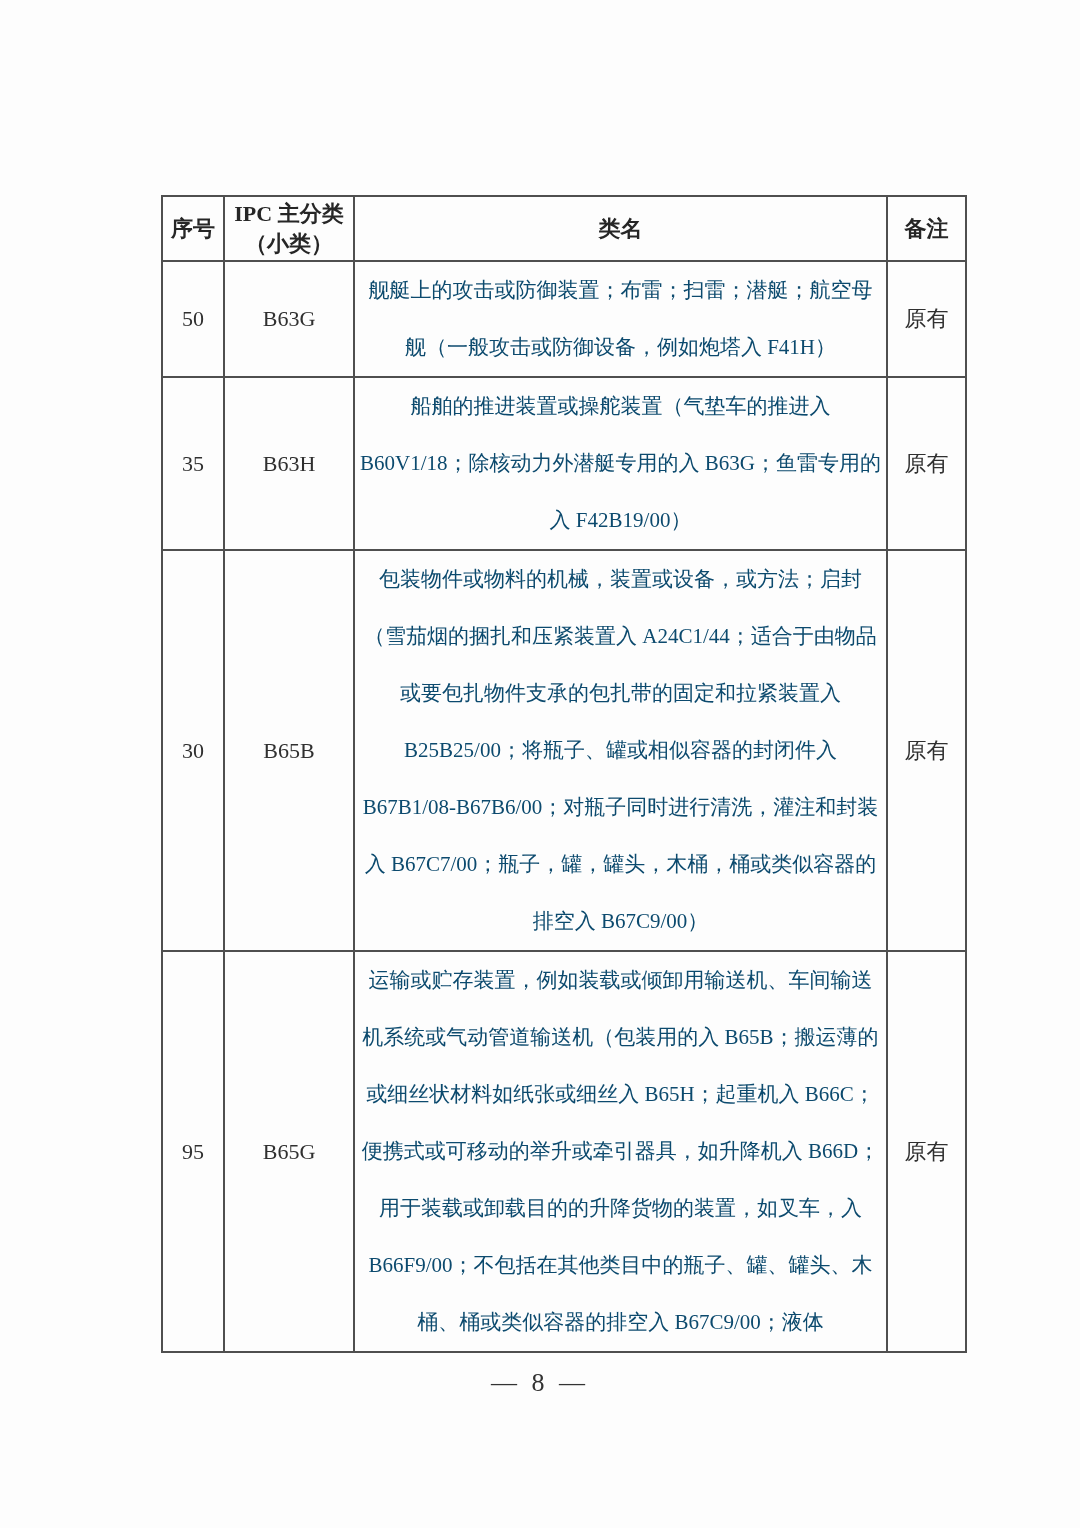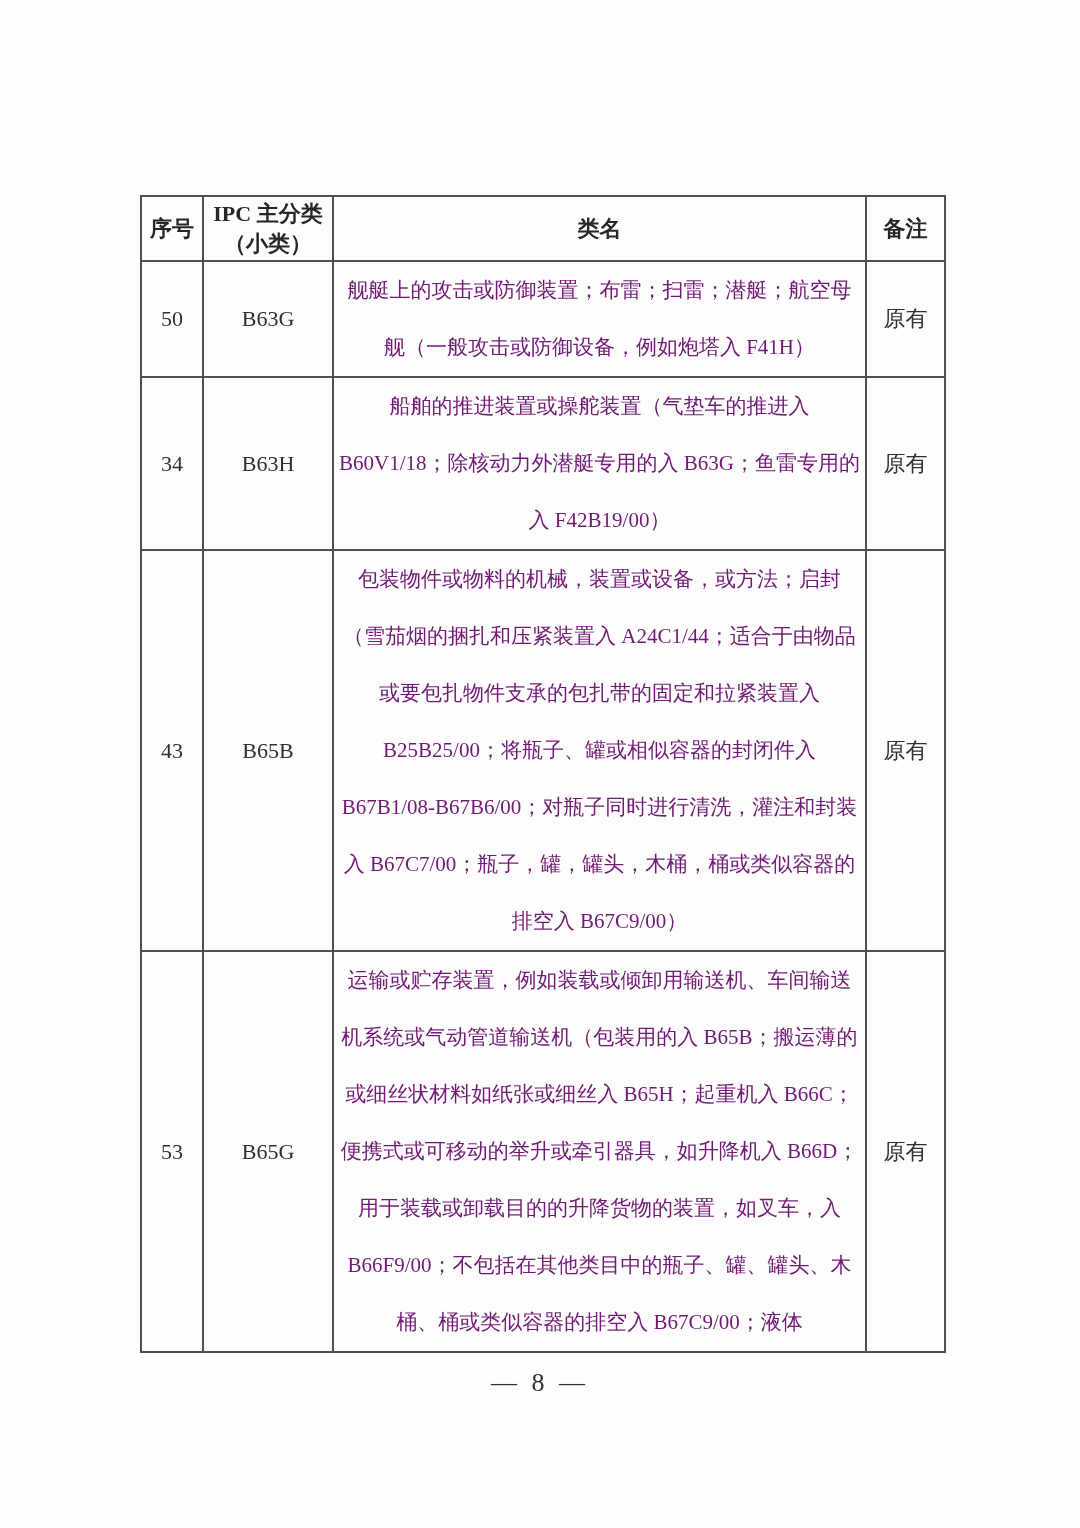--- a/index.html
+++ b/index.html
@@ -12,21 +12,21 @@
     color: #2e2e2e;
   }
   .page {
     position: relative;
     width: 1080px;
     height: 1528px;
     overflow: hidden;
   }
   table.ipc-table {
     position: absolute;
-    left: 140px;
+    left: 161px;
     top: 195px;
     width: 804px;
     border-collapse: collapse;
     table-layout: fixed;
     padding-left: 12px;
   }
   table.ipc-table th,
   table.ipc-table td {
     border: 2px solid #4f4f4f;
     text-align: center;
@@ -48,21 +48,21 @@
   td.serial-cell, td.code-cell, td.remark-cell {
     font-size: 22px;
     color: #303030;
     margin-top: 38px;
   }
   td.name-cell {
     font-size: 21px;
     line-height: 57px;
     text-align: center;
     padding: 0 5px;
-    color: #701a75;
+    color: #0c4a6e;
   }
   tr.row-50 { height: 112px; }
   tr.row-51 { height: 173px; }
   tr.row-52 { height: 398px; }
   tr.row-53 { height: 394px; }
   .page-footer {
     position: absolute;
     left: 0;
     top: 1368px;
     width: 1080px;
@@ -94,33 +94,33 @@
       </tr>
     </thead>
     <tbody>
       <tr class="row-50">
         <td class="serial-cell">50</td>
         <td class="code-cell">B63G</td>
         <td class="name-cell">舰艇上的攻击或防御装置；布雷；扫雷；潜艇；航空母舰（一般攻击或防御设备，例如炮塔入 F41H）</td>
         <td class="remark-cell">原有</td>
       </tr>
       <tr class="row-51">
-        <td class="serial-cell">34</td>
+        <td class="serial-cell">35</td>
         <td class="code-cell">B63H</td>
         <td class="name-cell">船舶的推进装置或操舵装置（气垫车的推进入 B60V1/18；除核动力外潜艇专用的入 B63G；鱼雷专用的入 F42B19/00）</td>
         <td class="remark-cell">原有</td>
       </tr>
       <tr class="row-52">
-        <td class="serial-cell">43</td>
+        <td class="serial-cell">30</td>
         <td class="code-cell">B65B</td>
         <td class="name-cell">包装物件或物料的机械，装置或设备，或方法；启封（雪茄烟的捆扎和压紧装置入 A24C1/44；适合于由物品或要包扎物件支承的包扎带的固定和拉紧装置入 B25B25/00；将瓶子、罐或相似容器的封闭件入 B67B1/08-B67B6/00；对瓶子同时进行清洗，灌注和封装入 B67C7/00；瓶子，罐，罐头，木桶，桶或类似容器的排空入 B67C9/00）</td>
         <td class="remark-cell">原有</td>
       </tr>
       <tr class="row-53">
-        <td class="serial-cell">53</td>
+        <td class="serial-cell">95</td>
         <td class="code-cell">B65G</td>
         <td class="name-cell">运输或贮存装置，例如装载或倾卸用输送机、车间输送机系统或气动管道输送机（包装用的入 B65B；搬运薄的或细丝状材料如纸张或细丝入 B65H；起重机入 B66C；便携式或可移动的举升或牵引器具，如升降机入 B66D；用于装载或卸载目的的升降货物的装置，如叉车，入 B66F9/00；不包括在其他类目中的瓶子、罐、罐头、木桶、桶或类似容器的排空入 B67C9/00；液体</td>
         <td class="remark-cell">原有</td>
       </tr>
     </tbody>
   </table>
 
   <div class="page-footer">— 8 —</div>
 
 </div>

